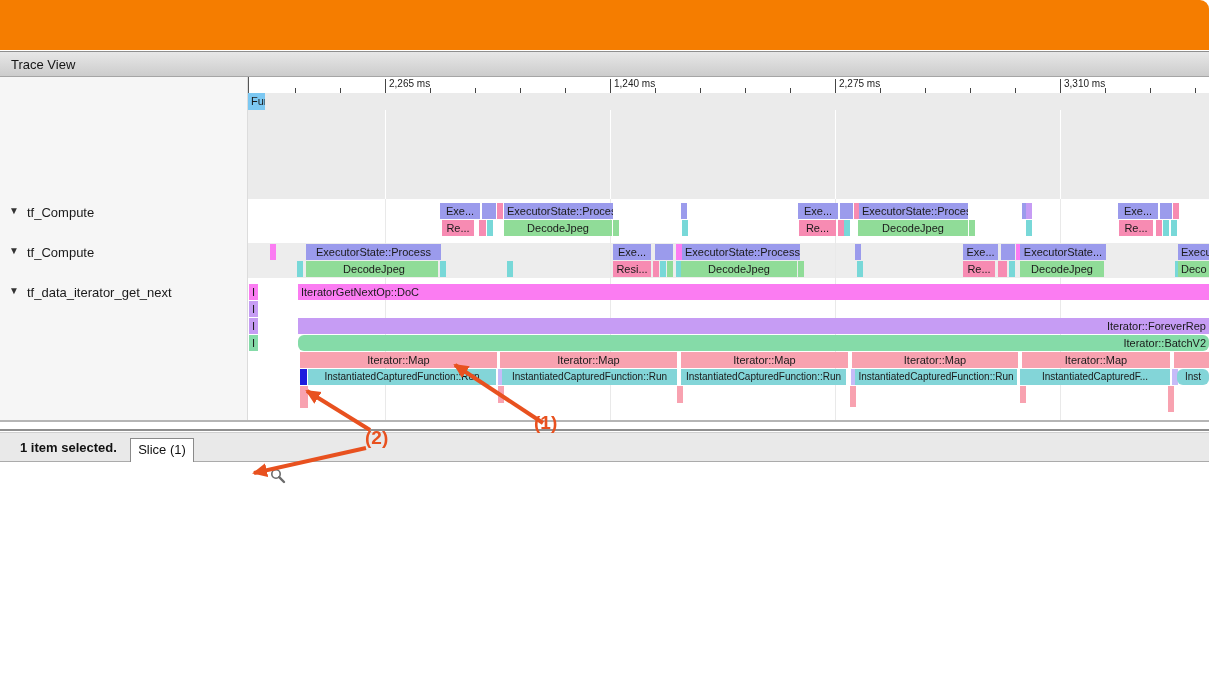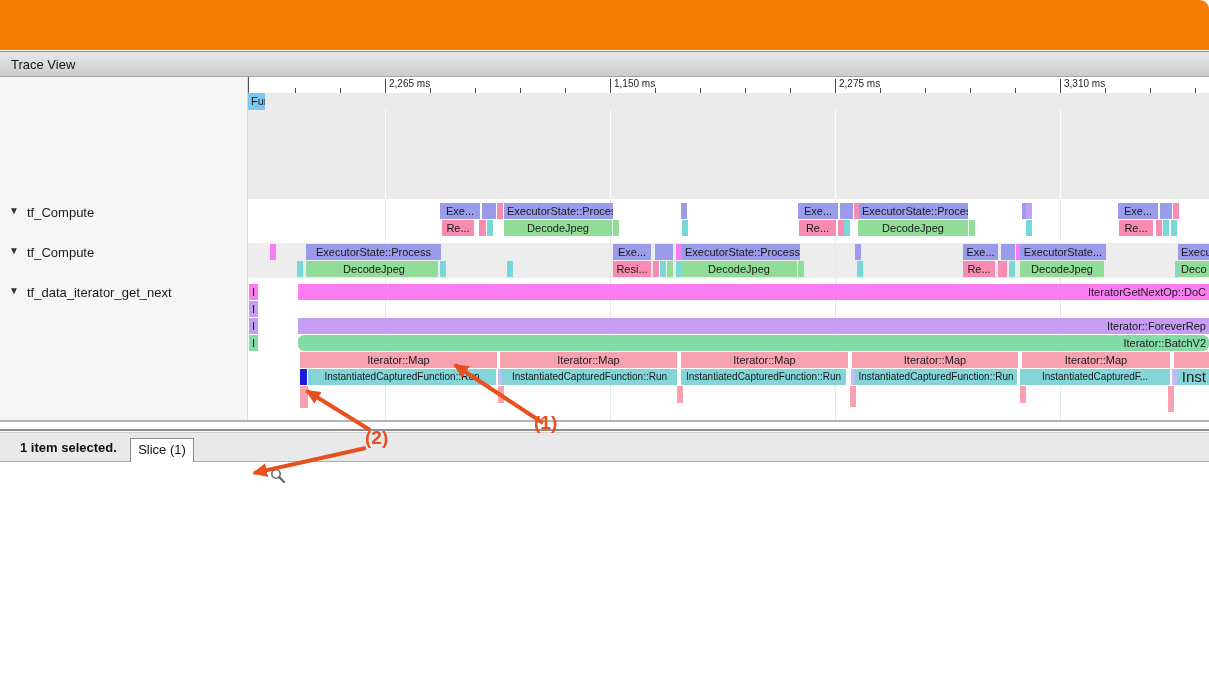--- a/index.html
+++ b/index.html
@@ -85,21 +85,21 @@
     <div style="position: absolute; left: 880px; top: 88px; width: 1px; height: 5px; background: rgb(68, 68, 68);"></div>
     <div style="position: absolute; left: 925px; top: 88px; width: 1px; height: 5px; background: rgb(68, 68, 68);"></div>
     <div style="position: absolute; left: 970px; top: 88px; width: 1px; height: 5px; background: rgb(68, 68, 68);"></div>
     <div style="position: absolute; left: 1015px; top: 88px; width: 1px; height: 5px; background: rgb(68, 68, 68);"></div>
     <div style="position: absolute; left: 1105px; top: 88px; width: 1px; height: 5px; background: rgb(68, 68, 68);"></div>
     <div style="position: absolute; left: 1150px; top: 88px; width: 1px; height: 5px; background: rgb(68, 68, 68);"></div>
     <div style="position: absolute; left: 1195px; top: 88px; width: 1px; height: 5px; background: rgb(68, 68, 68);"></div>
     <div style="position: absolute; left: 385px; top: 79px; width: 1px; height: 14px; background: rgb(68, 68, 68);"></div>
     <div style="position: absolute; left: 389px; top: 78px; font: 10px &quot;Liberation Sans&quot;, sans-serif; color: rgb(34, 34, 34); white-space: nowrap;">2,265 ms</div>
     <div style="position: absolute; left: 610px; top: 79px; width: 1px; height: 14px; background: rgb(68, 68, 68);"></div>
-    <div style="position: absolute; left: 614px; top: 78px; font: 10px &quot;Liberation Sans&quot;, sans-serif; color: rgb(34, 34, 34); white-space: nowrap;">1,150 ms</div>
+    <div style="position: absolute; left: 614px; top: 78px; font: 10px &quot;Liberation Sans&quot;, sans-serif; color: rgb(34, 34, 34); white-space: nowrap;">1,240 ms</div>
     <div style="position: absolute; left: 835px; top: 79px; width: 1px; height: 14px; background: rgb(68, 68, 68);"></div>
     <div style="position: absolute; left: 839px; top: 78px; font: 10px &quot;Liberation Sans&quot;, sans-serif; color: rgb(34, 34, 34); white-space: nowrap;">2,275 ms</div>
     <div style="position: absolute; left: 1060px; top: 79px; width: 1px; height: 14px; background: rgb(68, 68, 68);"></div>
     <div style="position: absolute; left: 1064px; top: 78px; font: 10px &quot;Liberation Sans&quot;, sans-serif; color: rgb(34, 34, 34); white-space: nowrap;">3,310 ms</div>
     <div style="position: absolute; left: 248px; top: 93px; width: 17px; height: 17px; background: rgb(124, 200, 242); overflow: hidden; white-space: nowrap; box-sizing: border-box; padding: 0px 3px; font-size: 11px; line-height: 17px; color: rgb(26, 26, 26); text-align: left;">Fun</div>
     <div style="position: absolute; left: 440px; top: 203px; width: 40px; height: 16px; background: rgb(155, 155, 236); overflow: hidden; white-space: nowrap; box-sizing: border-box; padding: 0px 3px; font-size: 11px; line-height: 16px; color: rgb(26, 26, 26); text-align: center;">Exe...</div>
     <div style="position: absolute; left: 482px; top: 203px; width: 14px; height: 16px; background: rgb(155, 155, 236); overflow: hidden; white-space: nowrap; box-sizing: border-box; padding: 0px 3px; font-size: 11px; line-height: 16px; color: rgb(26, 26, 26); text-align: center;"></div>
     <div style="position: absolute; left: 497px; top: 203px; width: 3px; height: 16px; background: rgb(247, 139, 178); overflow: hidden; white-space: nowrap; box-sizing: border-box; padding: 0px 3px; font-size: 11px; line-height: 16px; color: rgb(26, 26, 26); text-align: center;"></div>
     <div style="position: absolute; left: 504px; top: 203px; width: 109px; height: 16px; background: rgb(155, 155, 236); overflow: hidden; white-space: nowrap; box-sizing: border-box; padding: 0px 3px; font-size: 11px; line-height: 16px; color: rgb(26, 26, 26); text-align: center;">ExecutorState::Process</div>
     <div style="position: absolute; left: 681px; top: 203px; width: 2px; height: 16px; background: rgb(155, 155, 236); overflow: hidden; white-space: nowrap; box-sizing: border-box; padding: 0px 3px; font-size: 11px; line-height: 16px; color: rgb(26, 26, 26); text-align: center;"></div>
@@ -153,42 +153,42 @@
     <div style="position: absolute; left: 681px; top: 261px; width: 116px; height: 16px; background: rgb(144, 220, 152); overflow: hidden; white-space: nowrap; box-sizing: border-box; padding: 0px 3px; font-size: 11px; line-height: 16px; color: rgb(26, 26, 26); text-align: center;">DecodeJpeg</div>
     <div style="position: absolute; left: 798px; top: 261px; width: 2px; height: 16px; background: rgb(144, 220, 152); overflow: hidden; white-space: nowrap; box-sizing: border-box; padding: 0px 3px; font-size: 11px; line-height: 16px; color: rgb(26, 26, 26); text-align: center;"></div>
     <div style="position: absolute; left: 857px; top: 261px; width: 2px; height: 16px; background: rgb(120, 216, 216); overflow: hidden; white-space: nowrap; box-sizing: border-box; padding: 0px 3px; font-size: 11px; line-height: 16px; color: rgb(26, 26, 26); text-align: center;"></div>
     <div style="position: absolute; left: 963px; top: 261px; width: 32px; height: 16px; background: rgb(247, 139, 178); overflow: hidden; white-space: nowrap; box-sizing: border-box; padding: 0px 3px; font-size: 11px; line-height: 16px; color: rgb(26, 26, 26); text-align: center;">Re...</div>
     <div style="position: absolute; left: 998px; top: 261px; width: 9px; height: 16px; background: rgb(247, 139, 178); overflow: hidden; white-space: nowrap; box-sizing: border-box; padding: 0px 3px; font-size: 11px; line-height: 16px; color: rgb(26, 26, 26); text-align: center;"></div>
     <div style="position: absolute; left: 1009px; top: 261px; width: 4px; height: 16px; background: rgb(120, 216, 216); overflow: hidden; white-space: nowrap; box-sizing: border-box; padding: 0px 3px; font-size: 11px; line-height: 16px; color: rgb(26, 26, 26); text-align: center;"></div>
     <div style="position: absolute; left: 1020px; top: 261px; width: 84px; height: 16px; background: rgb(144, 220, 152); overflow: hidden; white-space: nowrap; box-sizing: border-box; padding: 0px 3px; font-size: 11px; line-height: 16px; color: rgb(26, 26, 26); text-align: center;">DecodeJpeg</div>
     <div style="position: absolute; left: 1175px; top: 261px; width: 2px; height: 16px; background: rgb(120, 216, 216); overflow: hidden; white-space: nowrap; box-sizing: border-box; padding: 0px 3px; font-size: 11px; line-height: 16px; color: rgb(26, 26, 26); text-align: center;"></div>
     <div style="position: absolute; left: 1178px; top: 261px; width: 31px; height: 16px; background: rgb(144, 220, 152); overflow: hidden; white-space: nowrap; box-sizing: border-box; padding: 0px 3px; font-size: 11px; line-height: 16px; color: rgb(26, 26, 26); text-align: left;">Deco</div>
     <div style="position: absolute; left: 249px; top: 284px; width: 9px; height: 16px; background: rgb(251, 124, 242); overflow: hidden; white-space: nowrap; box-sizing: border-box; padding: 0px 3px; font-size: 11px; line-height: 16px; color: rgb(26, 26, 26); text-align: left;">I</div>
-    <div style="position: absolute; left: 298px; top: 284px; width: 911px; height: 16px; background: rgb(251, 124, 242); overflow: hidden; white-space: nowrap; box-sizing: border-box; padding: 0px 3px; font-size: 11px; line-height: 16px; color: rgb(26, 26, 26); text-align: right;">IteratorGetNextOp::DoC</div>
+    <div style="position: absolute; left: 298px; top: 284px; width: 911px; height: 16px; background: rgb(251, 124, 242); overflow: hidden; white-space: nowrap; box-sizing: border-box; padding: 0px 3px; font-size: 11px; line-height: 16px; color: rgb(26, 26, 26); text-align: left;">IteratorGetNextOp::DoC</div>
     <div style="position: absolute; left: 249px; top: 301px; width: 9px; height: 16px; background: rgb(198, 156, 244); overflow: hidden; white-space: nowrap; box-sizing: border-box; padding: 0px 3px; font-size: 11px; line-height: 16px; color: rgb(26, 26, 26); text-align: left;">I</div>
     <div style="position: absolute; left: 249px; top: 318px; width: 9px; height: 16px; background: rgb(198, 156, 244); overflow: hidden; white-space: nowrap; box-sizing: border-box; padding: 0px 3px; font-size: 11px; line-height: 16px; color: rgb(26, 26, 26); text-align: left;">I</div>
     <div style="position: absolute; left: 298px; top: 318px; width: 911px; height: 16px; background: rgb(198, 156, 244); overflow: hidden; white-space: nowrap; box-sizing: border-box; padding: 0px 3px; font-size: 11px; line-height: 16px; color: rgb(26, 26, 26); text-align: right;">Iterator::ForeverRep</div>
     <div style="position: absolute; left: 249px; top: 335px; width: 9px; height: 16px; background: rgb(133, 219, 168); overflow: hidden; white-space: nowrap; box-sizing: border-box; padding: 0px 3px; font-size: 11px; line-height: 16px; color: rgb(26, 26, 26); text-align: left;">I</div>
     <div style="position: absolute; left: 298px; top: 335px; width: 911px; height: 16px; background: rgb(133, 219, 168); overflow: hidden; white-space: nowrap; box-sizing: border-box; padding: 0px 3px; font-size: 11px; line-height: 16px; color: rgb(26, 26, 26); text-align: right; border-radius: 6px;">Iterator::BatchV2</div>
     <div style="position: absolute; left: 300px; top: 352px; width: 197px; height: 16px; background: rgb(248, 162, 176); overflow: hidden; white-space: nowrap; box-sizing: border-box; padding: 0px 3px; font-size: 11px; line-height: 16px; color: rgb(26, 26, 26); text-align: center;">Iterator::Map</div>
     <div style="position: absolute; left: 500px; top: 352px; width: 177px; height: 16px; background: rgb(248, 162, 176); overflow: hidden; white-space: nowrap; box-sizing: border-box; padding: 0px 3px; font-size: 11px; line-height: 16px; color: rgb(26, 26, 26); text-align: center;">Iterator::Map</div>
     <div style="position: absolute; left: 681px; top: 352px; width: 167px; height: 16px; background: rgb(248, 162, 176); overflow: hidden; white-space: nowrap; box-sizing: border-box; padding: 0px 3px; font-size: 11px; line-height: 16px; color: rgb(26, 26, 26); text-align: center;">Iterator::Map</div>
     <div style="position: absolute; left: 852px; top: 352px; width: 166px; height: 16px; background: rgb(248, 162, 176); overflow: hidden; white-space: nowrap; box-sizing: border-box; padding: 0px 3px; font-size: 11px; line-height: 16px; color: rgb(26, 26, 26); text-align: center;">Iterator::Map</div>
     <div style="position: absolute; left: 1022px; top: 352px; width: 148px; height: 16px; background: rgb(248, 162, 176); overflow: hidden; white-space: nowrap; box-sizing: border-box; padding: 0px 3px; font-size: 11px; line-height: 16px; color: rgb(26, 26, 26); text-align: center;">Iterator::Map</div>
     <div style="position: absolute; left: 1174px; top: 352px; width: 35px; height: 16px; background: rgb(248, 162, 176); overflow: hidden; white-space: nowrap; box-sizing: border-box; padding: 0px 3px; font-size: 11px; line-height: 16px; color: rgb(26, 26, 26); text-align: center;"></div>
     <div style="position: absolute; left: 300px; top: 369px; width: 7px; height: 16px; background: rgb(29, 29, 222); overflow: hidden; white-space: nowrap; box-sizing: border-box; padding: 0px 3px; font-size: 11px; line-height: 16px; color: rgb(26, 26, 26); text-align: center;"></div>
     <div style="position: absolute; left: 308px; top: 369px; width: 188px; height: 16px; background: rgb(131, 213, 216); overflow: hidden; white-space: nowrap; box-sizing: border-box; padding: 0px 3px; font-size: 10px; line-height: 16px; color: rgb(26, 26, 26); text-align: center;">InstantiatedCapturedFunction::Run</div>
     <div style="position: absolute; left: 498px; top: 369px; width: 3px; height: 16px; background: rgb(198, 187, 248); overflow: hidden; white-space: nowrap; box-sizing: border-box; padding: 0px 3px; font-size: 11px; line-height: 16px; color: rgb(26, 26, 26); text-align: center;"></div>
     <div style="position: absolute; left: 502px; top: 369px; width: 175px; height: 16px; background: rgb(131, 213, 216); overflow: hidden; white-space: nowrap; box-sizing: border-box; padding: 0px 3px; font-size: 10px; line-height: 16px; color: rgb(26, 26, 26); text-align: center;">InstantiatedCapturedFunction::Run</div>
     <div style="position: absolute; left: 681px; top: 369px; width: 165px; height: 16px; background: rgb(131, 213, 216); overflow: hidden; white-space: nowrap; box-sizing: border-box; padding: 0px 3px; font-size: 10px; line-height: 16px; color: rgb(26, 26, 26); text-align: center;">InstantiatedCapturedFunction::Run</div>
     <div style="position: absolute; left: 851px; top: 369px; width: 3px; height: 16px; background: rgb(198, 187, 248); overflow: hidden; white-space: nowrap; box-sizing: border-box; padding: 0px 3px; font-size: 11px; line-height: 16px; color: rgb(26, 26, 26); text-align: center;"></div>
     <div style="position: absolute; left: 855px; top: 369px; width: 162px; height: 16px; background: rgb(131, 213, 216); overflow: hidden; white-space: nowrap; box-sizing: border-box; padding: 0px 3px; font-size: 10px; line-height: 16px; color: rgb(26, 26, 26); text-align: center;">InstantiatedCapturedFunction::Run</div>
     <div style="position: absolute; left: 1020px; top: 369px; width: 150px; height: 16px; background: rgb(131, 213, 216); overflow: hidden; white-space: nowrap; box-sizing: border-box; padding: 0px 3px; font-size: 10px; line-height: 16px; color: rgb(26, 26, 26); text-align: center;">InstantiatedCapturedF...</div>
     <div style="position: absolute; left: 1172px; top: 369px; width: 3px; height: 16px; background: rgb(198, 187, 248); overflow: hidden; white-space: nowrap; box-sizing: border-box; padding: 0px 3px; font-size: 11px; line-height: 16px; color: rgb(26, 26, 26); text-align: center;"></div>
-    <div style="position: absolute; left: 1177px; top: 369px; width: 32px; height: 16px; background: rgb(131, 213, 216); overflow: hidden; white-space: nowrap; box-sizing: border-box; padding: 0px 3px; font-size: 15px; line-height: 16px; color: rgb(26, 26, 26); text-align: right;">Inst</div>
+    <div style="position: absolute; left: 1177px; top: 369px; width: 32px; height: 16px; background: rgb(131, 213, 216); overflow: hidden; white-space: nowrap; box-sizing: border-box; padding: 0px 3px; font-size: 10px; line-height: 16px; color: rgb(26, 26, 26); text-align: center; border-radius: 6px;">Inst</div>
     <div style="position: absolute; left: 300px; top: 386px; width: 8px; height: 22px; background: rgb(248, 162, 176); overflow: hidden; white-space: nowrap; box-sizing: border-box; padding: 0px 3px; font-size: 11px; line-height: 22px; color: rgb(26, 26, 26); text-align: center;"></div>
     <div style="position: absolute; left: 498px; top: 386px; width: 5px; height: 17px; background: rgb(248, 162, 176); overflow: hidden; white-space: nowrap; box-sizing: border-box; padding: 0px 3px; font-size: 11px; line-height: 17px; color: rgb(26, 26, 26); text-align: center;"></div>
     <div style="position: absolute; left: 677px; top: 386px; width: 5px; height: 17px; background: rgb(248, 162, 176); overflow: hidden; white-space: nowrap; box-sizing: border-box; padding: 0px 3px; font-size: 11px; line-height: 17px; color: rgb(26, 26, 26); text-align: center;"></div>
     <div style="position: absolute; left: 850px; top: 386px; width: 6px; height: 21px; background: rgb(248, 162, 176); overflow: hidden; white-space: nowrap; box-sizing: border-box; padding: 0px 3px; font-size: 11px; line-height: 21px; color: rgb(26, 26, 26); text-align: center;"></div>
     <div style="position: absolute; left: 1020px; top: 386px; width: 4px; height: 17px; background: rgb(248, 162, 176); overflow: hidden; white-space: nowrap; box-sizing: border-box; padding: 0px 3px; font-size: 11px; line-height: 17px; color: rgb(26, 26, 26); text-align: center;"></div>
     <div style="position: absolute; left: 1168px; top: 386px; width: 5px; height: 26px; background: rgb(248, 162, 176); overflow: hidden; white-space: nowrap; box-sizing: border-box; padding: 0px 3px; font-size: 11px; line-height: 26px; color: rgb(26, 26, 26); text-align: center;"></div>
   </div>
 
 <div class="trace-bottom-edge"></div>
 <div class="splitter"></div>

